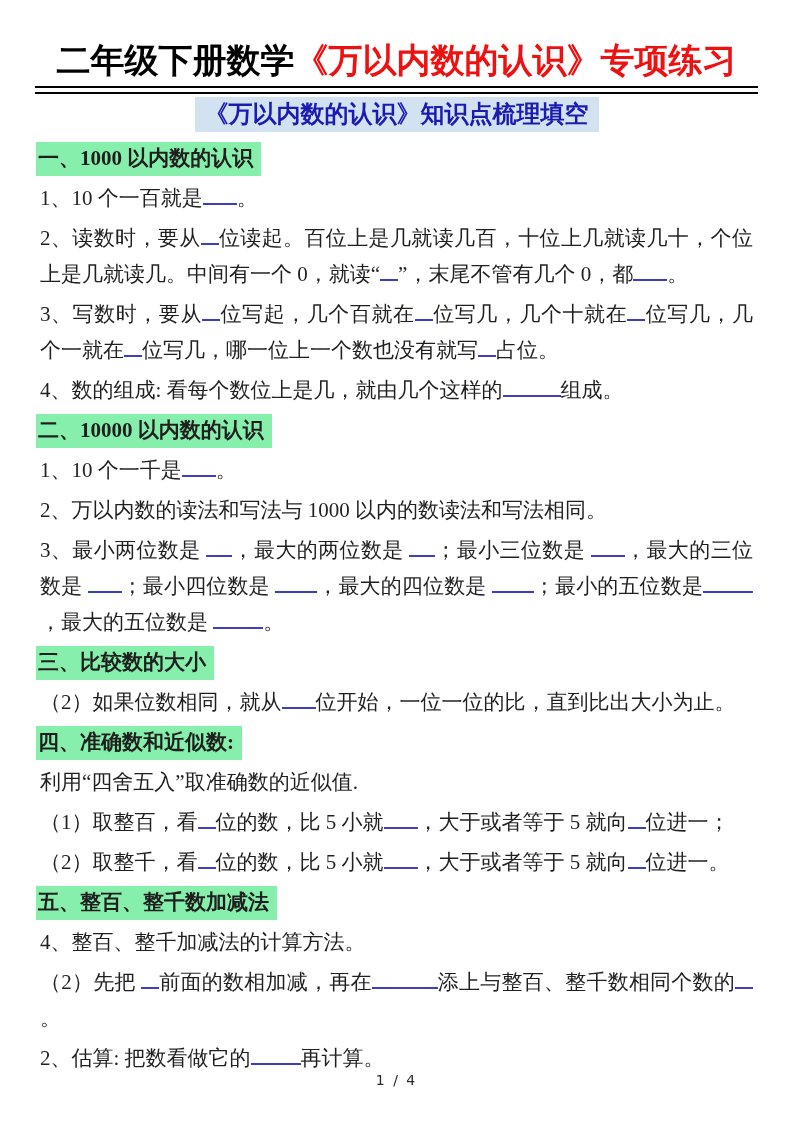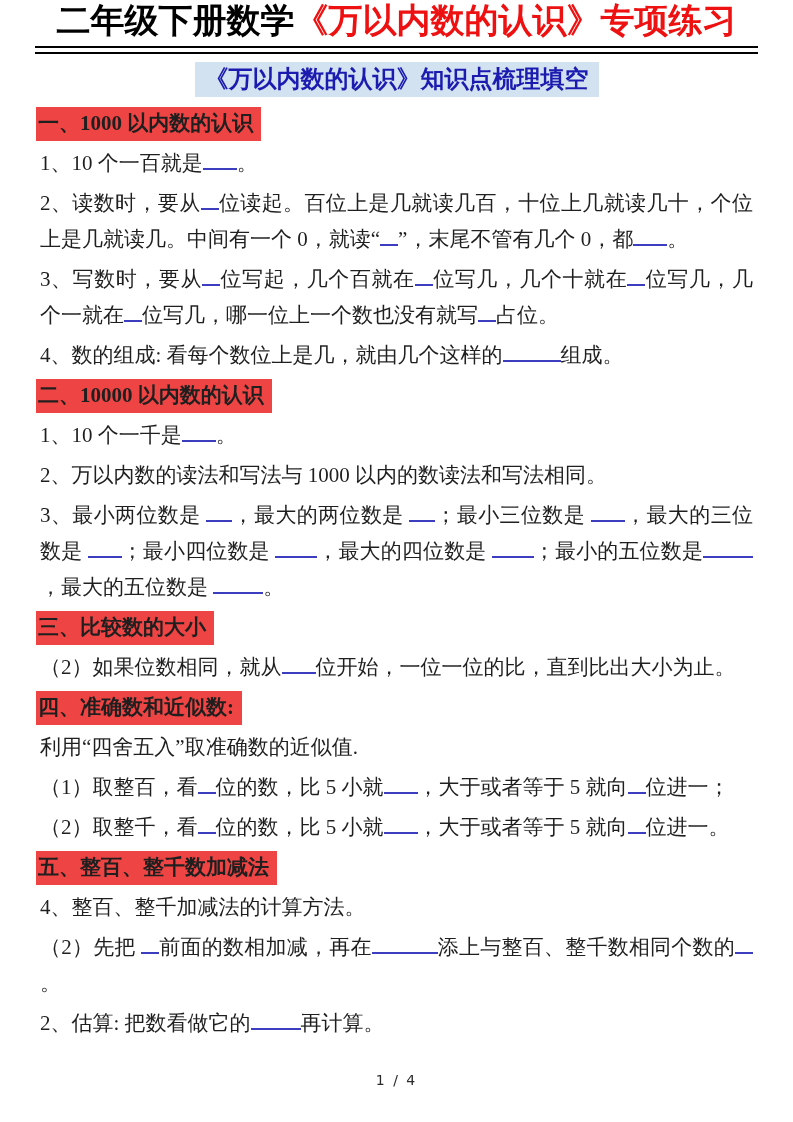--- a/index.html
+++ b/index.html
@@ -10,50 +10,51 @@
     font-family:"Liberation Serif","DejaVu Serif",serif;
     color:#1f1f1f;
     overflow:hidden;
   }
   .title-wrap{
     text-align:center;
     font-size:34px;
     font-weight:bold;
     line-height:1.25;
     white-space:nowrap;
+    margin-top:40px;
   }
   .t-black{color:#000000;}
   .t-red{color:#ee1111;}
   .double-rule{
     margin:3px 35px 0 35px;
     height:4px;
     border-top:2px solid #000;
     border-bottom:2px solid #000;
   }
-  .subtitle-wrap{text-align:center;margin-top:8px;}
+  .subtitle-wrap{text-align:center;margin-top:3px;}
   .subtitle{
     display:inline-block;
     font-size:24px;
     font-weight:bold;
     color:#1b1bb0;
     background:#d3e2f1;
     padding:2px 10px 3px 10px;
     line-height:1.25;
   }
   .content{
     margin:8px 36px 0 36px;
     font-size:21px;
     line-height:36px;
     text-align:justify;
   }
   .heading-line{margin:0;}
   .heading{
     display:inline-block;
     font-weight:bold;
-    background:#ef4444;
+    background:#86efac;
     padding:0 8px 1px 2px;
     line-height:33px;
   }
   .para{margin:4px;}
   .blank{
     display:inline-block;
     height:2px;
     border-bottom:2px solid #3d3dc0;
     vertical-align:baseline;
   }

